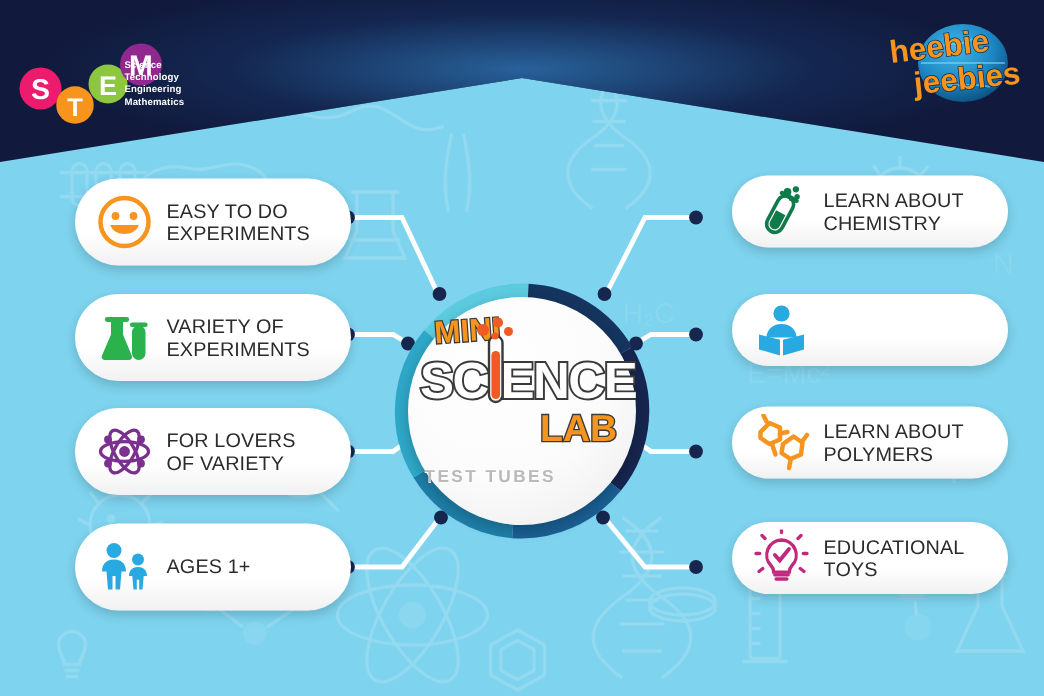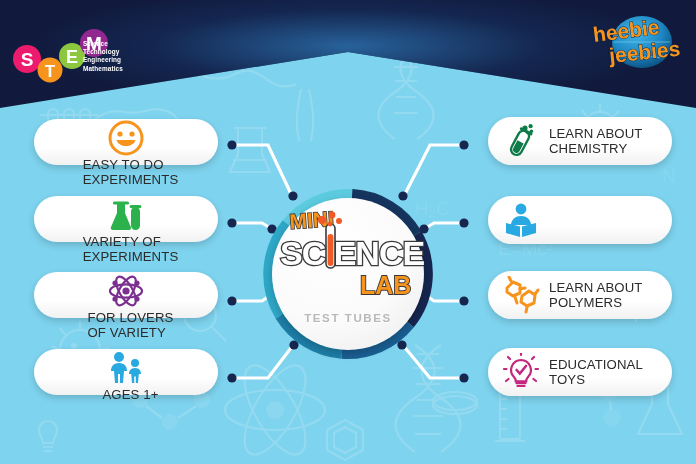--- a/index.html
+++ b/index.html
@@ -53,22 +53,22 @@
   #hub-inner {
     position:absolute; left:16px; top:16px; width:152px; height:152px;
     border-radius:50%;
     background: radial-gradient(circle at 38% 30%, #ffffff 0%, #fbfbfb 55%, #eceaea 100%);
     box-shadow: 0 3px 9px rgba(0,0,0,.22);
   }
   #hub-logo {
     position:absolute; left:16px; top:22px; width:152px; height:104px;
   }
   #hub-subtitle {
-    position:absolute; left:16px; top:130px; width:152px;
-    text-align:center;
+    position:absolute; left:27px; top:130px; width:152px;
+    text-align:left;
     font-size:11.5px; font-weight:bold; letter-spacing:1.6px;
     color:#b9b8ba;
     text-shadow: 0 1px 0 rgba(255,255,255,.9);
   }
 
   
   .pill {
     position:absolute;
     display:flex; align-items:center;
     background: linear-gradient(180deg,#ffffff 0%, #ffffff 62%, #f1f1f1 100%);
@@ -78,21 +78,21 @@
   }
   .pill .pill-icon { flex:0 0 auto; width:38px; height:38px; display:block; }
   .pill .pill-label {
     margin-left: 9px;
     font-size: 13.2px; line-height: 15.4px;
     font-weight: 400;
     color:#2b2b2b;
     letter-spacing:.1px;
     white-space: pre-line;
   }
-  .pill.left  { left:34px;  width:184px; height:46px;flex-direction:column; }
+  .pill.left  { left:50px;  width:184px; height:58px; }
   .pill.right { left:488px; width:184px; height:48px; }
 
   .pill.l1 { top:119px; }
   .pill.l2 { top:196px; }
   .pill.l3 { top:272px; }
   .pill.l4 { top:349px; }
   .pill.r1 { top:117px; }
   .pill.r2 { top:196px; }
   .pill.r3 { top:271px; }
   .pill.r4 { top:348px; }

